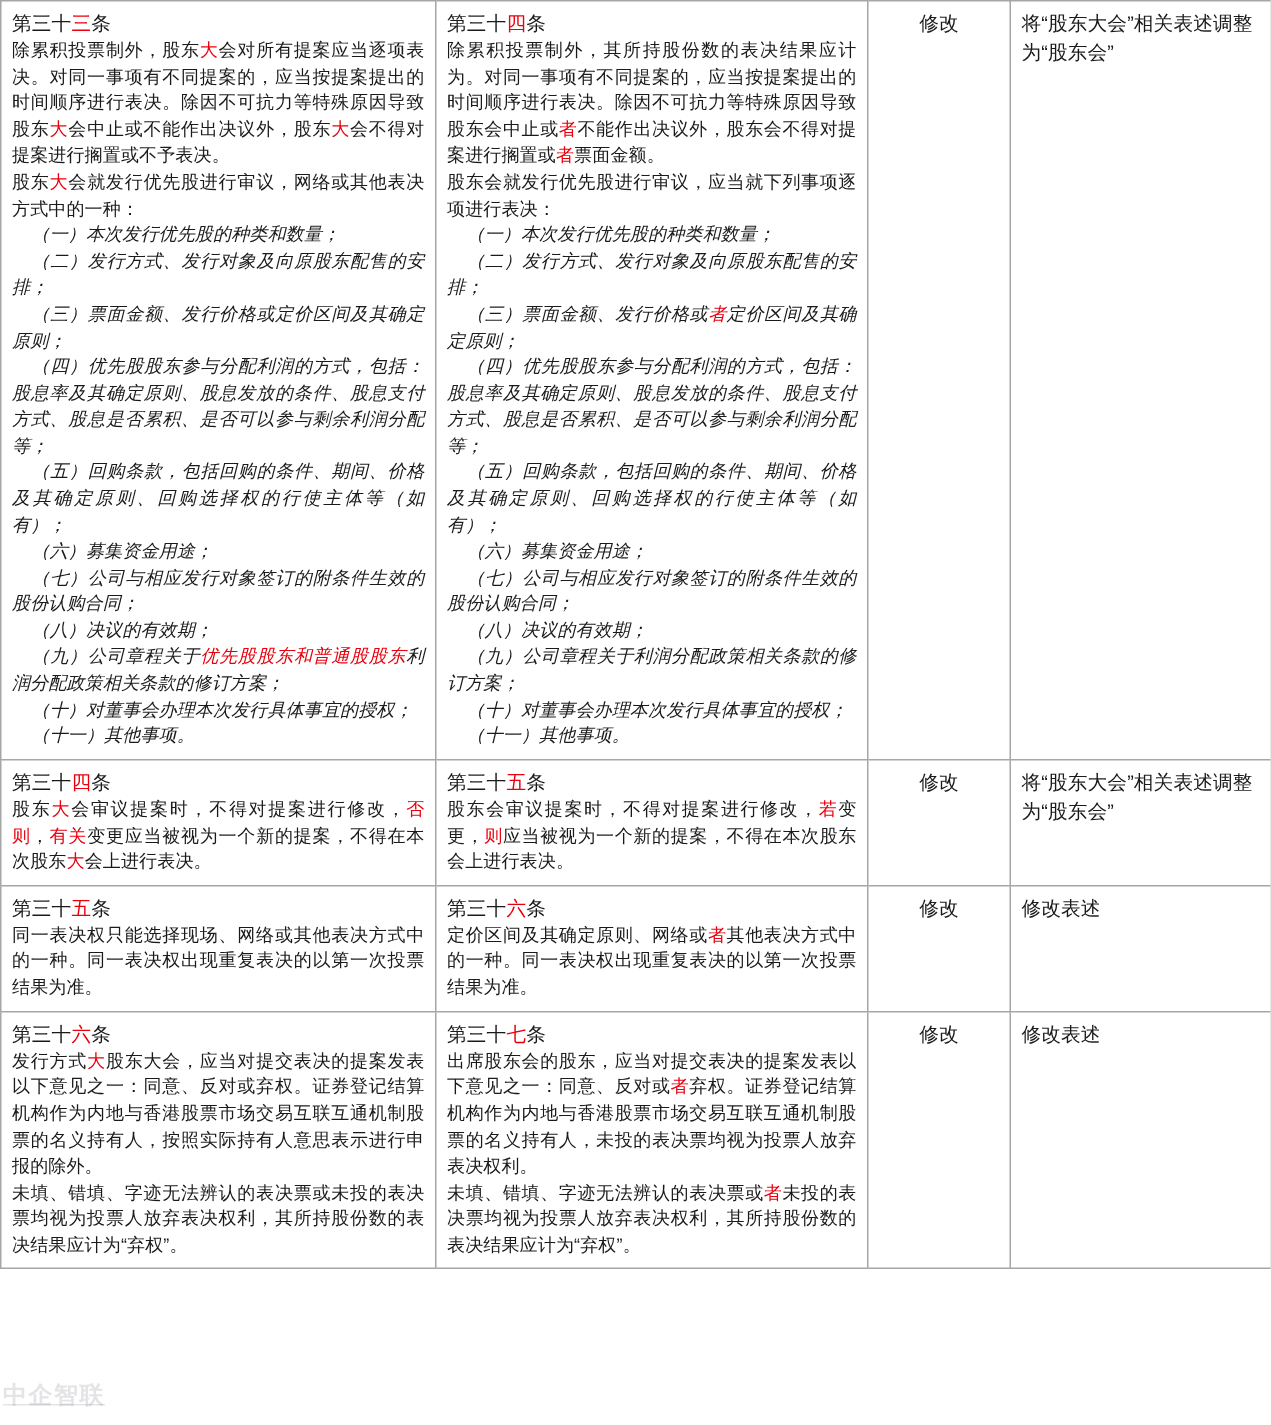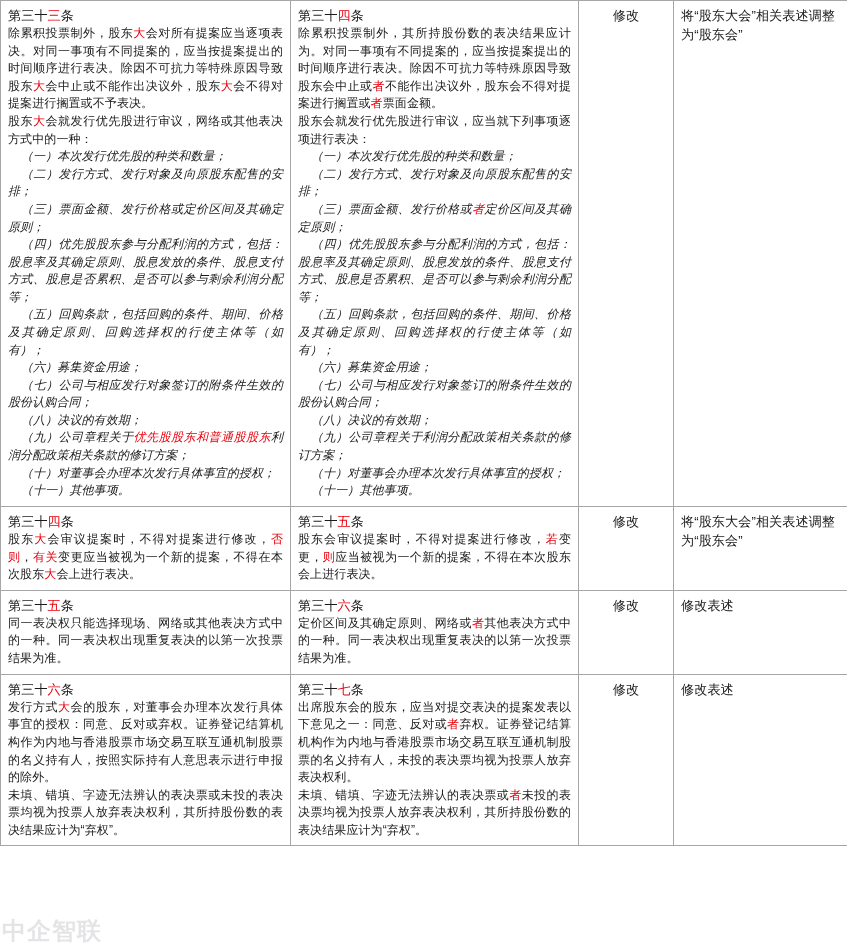--- a/index.html
+++ b/index.html
@@ -62,27 +62,28 @@
   .rd { color: #e8000d; }
 
   
   #watermark {
     position: absolute;
     left: 2px;
     top: 916px;
     width: 190px;
     height: 30px;
     font-family: "Liberation Sans", "DejaVu Sans", sans-serif;
-    font-size: 24px;
+    font-size: 16px;
     font-weight: bold;
     color: rgba(120,120,128,0.20);
     letter-spacing: 1px;
     line-height: 30px;
     pointer-events: none;
     white-space: nowrap;
+    text-decoration: underline;
   }
 </style>
 </head>
 <body>
 
 <table id="doc-table">
   <colgroup>
     <col class="c-old">
       <col class="c-new">
       <col class="c-type">
@@ -158,21 +159,21 @@
             <div class="para"><span>定价区间及其确定原则、网络或</span><span class="rd">者</span><span>其他表决方式中的一种。同一表决权出现重复表决的以第一次投票结果为准。</span></div>
           </div>
         </td>
         <td class="cell-type">修改</td>
         <td class="cell-note">修改表述</td>
       </tr>
       <tr>
         <td class="cell-old">
           <div>
             <div class="art-title"><span>第三十</span><span class="rd">六</span><span>条</span></div>
-            <div class="para"><span>发行方式</span><span class="rd">大</span><span>会的股东，对董事会办理本次发行具体事宜的授权：同意、反对或弃权。证券登记结算机构作为内地与香港股票市场交易互联互通机制股票的名义持有人，按照实际持有人意思表示进行申报的除外。</span></div>
+            <div class="para"><span>发行方式</span><span class="rd">大</span><span>股东大会，应当对提交表决的提案发表以下意见之一：同意、反对或弃权。证券登记结算机构作为内地与香港股票市场交易互联互通机制股票的名义持有人，按照实际持有人意思表示进行申报的除外。</span></div>
             <div class="para"><span>未填、错填、字迹无法辨认的表决票或未投的表决票均视为投票人放弃表决权利，其所持股份数的表决结果应计为“弃权”。</span></div>
           </div>
         </td>
         <td class="cell-new">
           <div>
             <div class="art-title"><span>第三十</span><span class="rd">七</span><span>条</span></div>
             <div class="para"><span>出席股东会的股东，应当对提交表决的提案发表以下意见之一：同意、反对或</span><span class="rd">者</span><span>弃权。证券登记结算机构作为内地与香港股票市场交易互联互通机制股票的名义持有人，未投的表决票均视为投票人放弃表决权利。</span></div>
             <div class="para"><span>未填、错填、字迹无法辨认的表决票或</span><span class="rd">者</span><span>未投的表决票均视为投票人放弃表决权利，其所持股份数的表决结果应计为“弃权”。</span></div>
           </div>
         </td>

